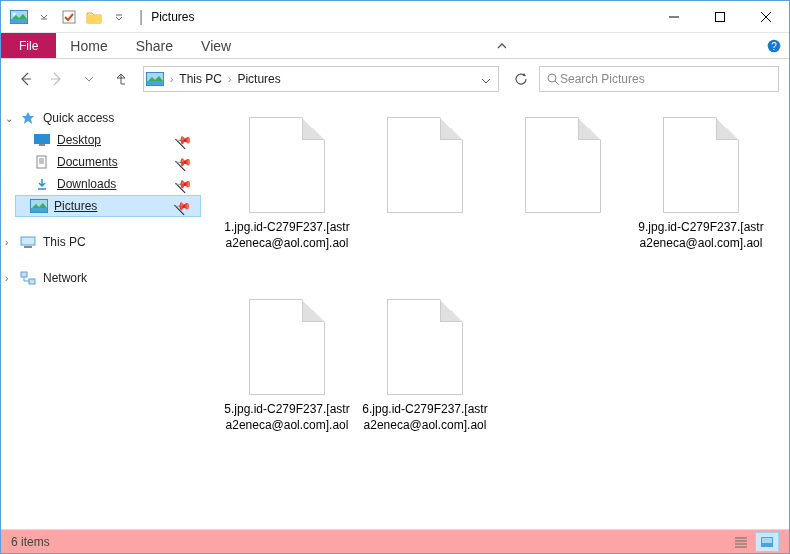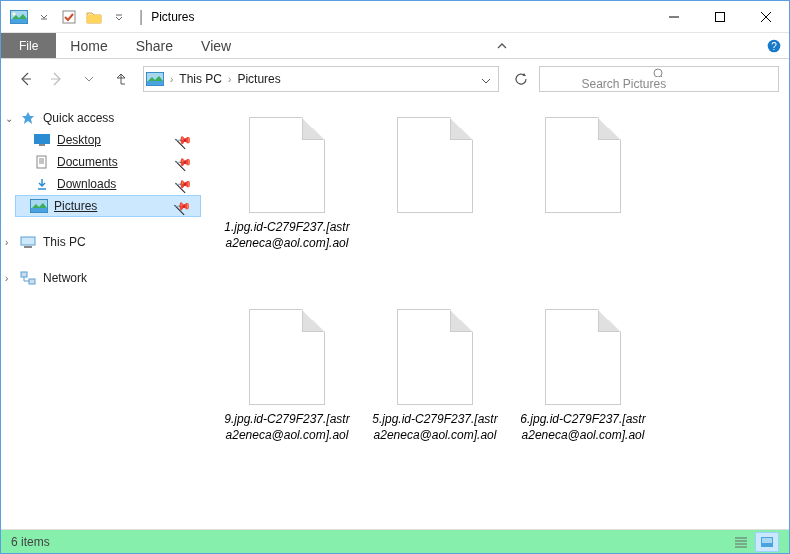--- a/index.html
+++ b/index.html
@@ -10,60 +10,60 @@
 .qat { display: flex; align-items: center; gap: 1px; }
 .qat-item { width: 24px; height: 24px; display: flex; align-items: center; justify-content: center; }
 .title-sep { margin: 0 8px; color: #888; }
 .title-text { font-size: 12px; color: #000; }
 .win-controls { margin-left: auto; display: flex; }
 .win-btn { width: 46px; height: 31px; display: flex; align-items: center; justify-content: center; }
 .win-btn svg { width: 10px; height: 10px; }
 
 
 .ribbon { height: 26px; background: #fff; display: flex; align-items: stretch; border-bottom: 1px solid #d8d8d8; }
-.ribbon-file { background: #737373; color: #fff; font-size: 12px; padding: 0 18px; display: flex; align-items: center; }
+.ribbon-file { background: #be185d; color: #fff; font-size: 12px; padding: 0 18px; display: flex; align-items: center; }
 .ribbon-tab { font-size: 14px; padding: 0 14px; display: flex; align-items: center; color: #444; }
 .ribbon-help { margin-left: auto; width: 30px; display: flex; align-items: center; justify-content: center; }
 
 
 .addressbar { height: 40px; display: flex; align-items: center; padding: 0 10px; gap: 4px; }
 .nav-btn { width: 28px; height: 28px; display: flex; align-items: center; justify-content: center; color: #888; }
 .nav-btn.active { color: #555; }
 .addr-box { flex: 1; height: 26px; border: 1px solid #ccc; display: flex; align-items: center; padding: 0 2px; margin: 0 4px; }
 .addr-seg { font-size: 12px; padding: 0 6px; color: #222; }
 .addr-chev { color: #888; font-size: 10px; }
 .addr-drop { margin-left: auto; width: 20px; text-align: center; color: #555; }
 .refresh-btn { width: 28px; height: 28px; display: flex; align-items: center; justify-content: center; }
-.search-box { width: 240px; height: 26px; border: 1px solid #ccc; display: flex; align-items: center; padding: 0 6px; flex-direction: column; }
+.search-box { width: 240px; height: 26px; border: 1px solid #ccc; display: flex; align-items: center; padding: 0 6px; }
 .search-box input { border: none; outline: none; font-size: 12px; flex: 1; color: #333; }
 .search-box input::placeholder { color: #888; }
 
 
 .body-area { display: flex; height: 430px; }
 .sidebar { width: 200px; padding: 8px 0 0 18px; border-right: none; }
 .side-group { margin-bottom: 14px; }
 .side-item { display: flex; align-items: center; height: 22px; font-size: 12px; color: #222; padding-left: 8px; position: relative; }
 .side-item.header { font-weight: normal; padding-left: 0; }
 .side-item.selected { background: #cce8ff; border: 1px solid #99d1ff; margin-left: -4px; padding-left: 12px; }
 .side-item.sub { padding-left: 14px; text-decoration: underline; }
 .side-icon { width: 18px; height: 16px; margin-right: 6px; display: inline-flex; align-items: center; justify-content: center; }
 .pin { margin-left: auto; margin-right: 10px; color: #888; font-size: 11px; transform: rotate(45deg); }
 .expand-caret { position: absolute; left: -14px; color: #666; font-size: 10px; }
 
 
-.content { flex: 1; padding: 12px 8px 0 18px; display: flex; flex-wrap: wrap; align-content: flex-start; gap: 12px; font-style: italic; }
+.content { flex: 1; padding: 12px 8px 0 18px; display: flex; flex-wrap: wrap; align-content: flex-start; gap: 2px; }
 .file-item { width: 136px; height: 180px; display: flex; flex-direction: column; align-items: center; padding-top: 6px; }
 .file-thumb { width: 76px; height: 96px; background: #fff; border: 1px solid #ccc; position: relative; margin-bottom: 6px; }
 .file-thumb::before { content: ""; position: absolute; top: 0; right: 0; width: 22px; height: 22px; background: linear-gradient(135deg, #fff 0%, #fff 48%, #ccc 50%, #e8e8e8 52%, #e8e8e8 100%); }
 .file-thumb::after { content: ""; position: absolute; top: -1px; right: -1px; width: 23px; height: 23px; background: #fff; clip-path: polygon(0 0, 100% 0, 100% 100%); }
 .file-fold { position: absolute; top: 0; right: 0; width: 22px; height: 22px; background: #e0e0e0; border-left: 1px solid #ccc; border-bottom: 1px solid #ccc; clip-path: polygon(0 0, 0 100%, 100% 100%); }
 .file-name { font-size: 12px; text-align: center; line-height: 1.35; padding: 0 4px; color: #000; word-break: break-all; }
 
 
-.statusbar { position: absolute; bottom: 0; left: 0; right: 0; height: 24px; border-top: 1px solid #ddd; background: #86efac; display: flex; align-items: center; padding: 0 10px; font-size: 12px; color: #444; }
+.statusbar { position: absolute; bottom: 0; left: 0; right: 0; height: 24px; border-top: 1px solid #ddd; background: #fca5a5; display: flex; align-items: center; padding: 0 10px; font-size: 12px; color: #444; }
 .view-toggles { margin-left: auto; display: flex; gap: 2px; }
 .view-btn { width: 24px; height: 20px; border: 1px solid transparent; display: flex; align-items: center; justify-content: center; }
 .view-btn.active { background: #cce8ff; border-color: #99d1ff; }
 </style>
 </head>
 <body>
 
 <div class="titlebar">
   <div class="qat">
     <span class="qat-item">

